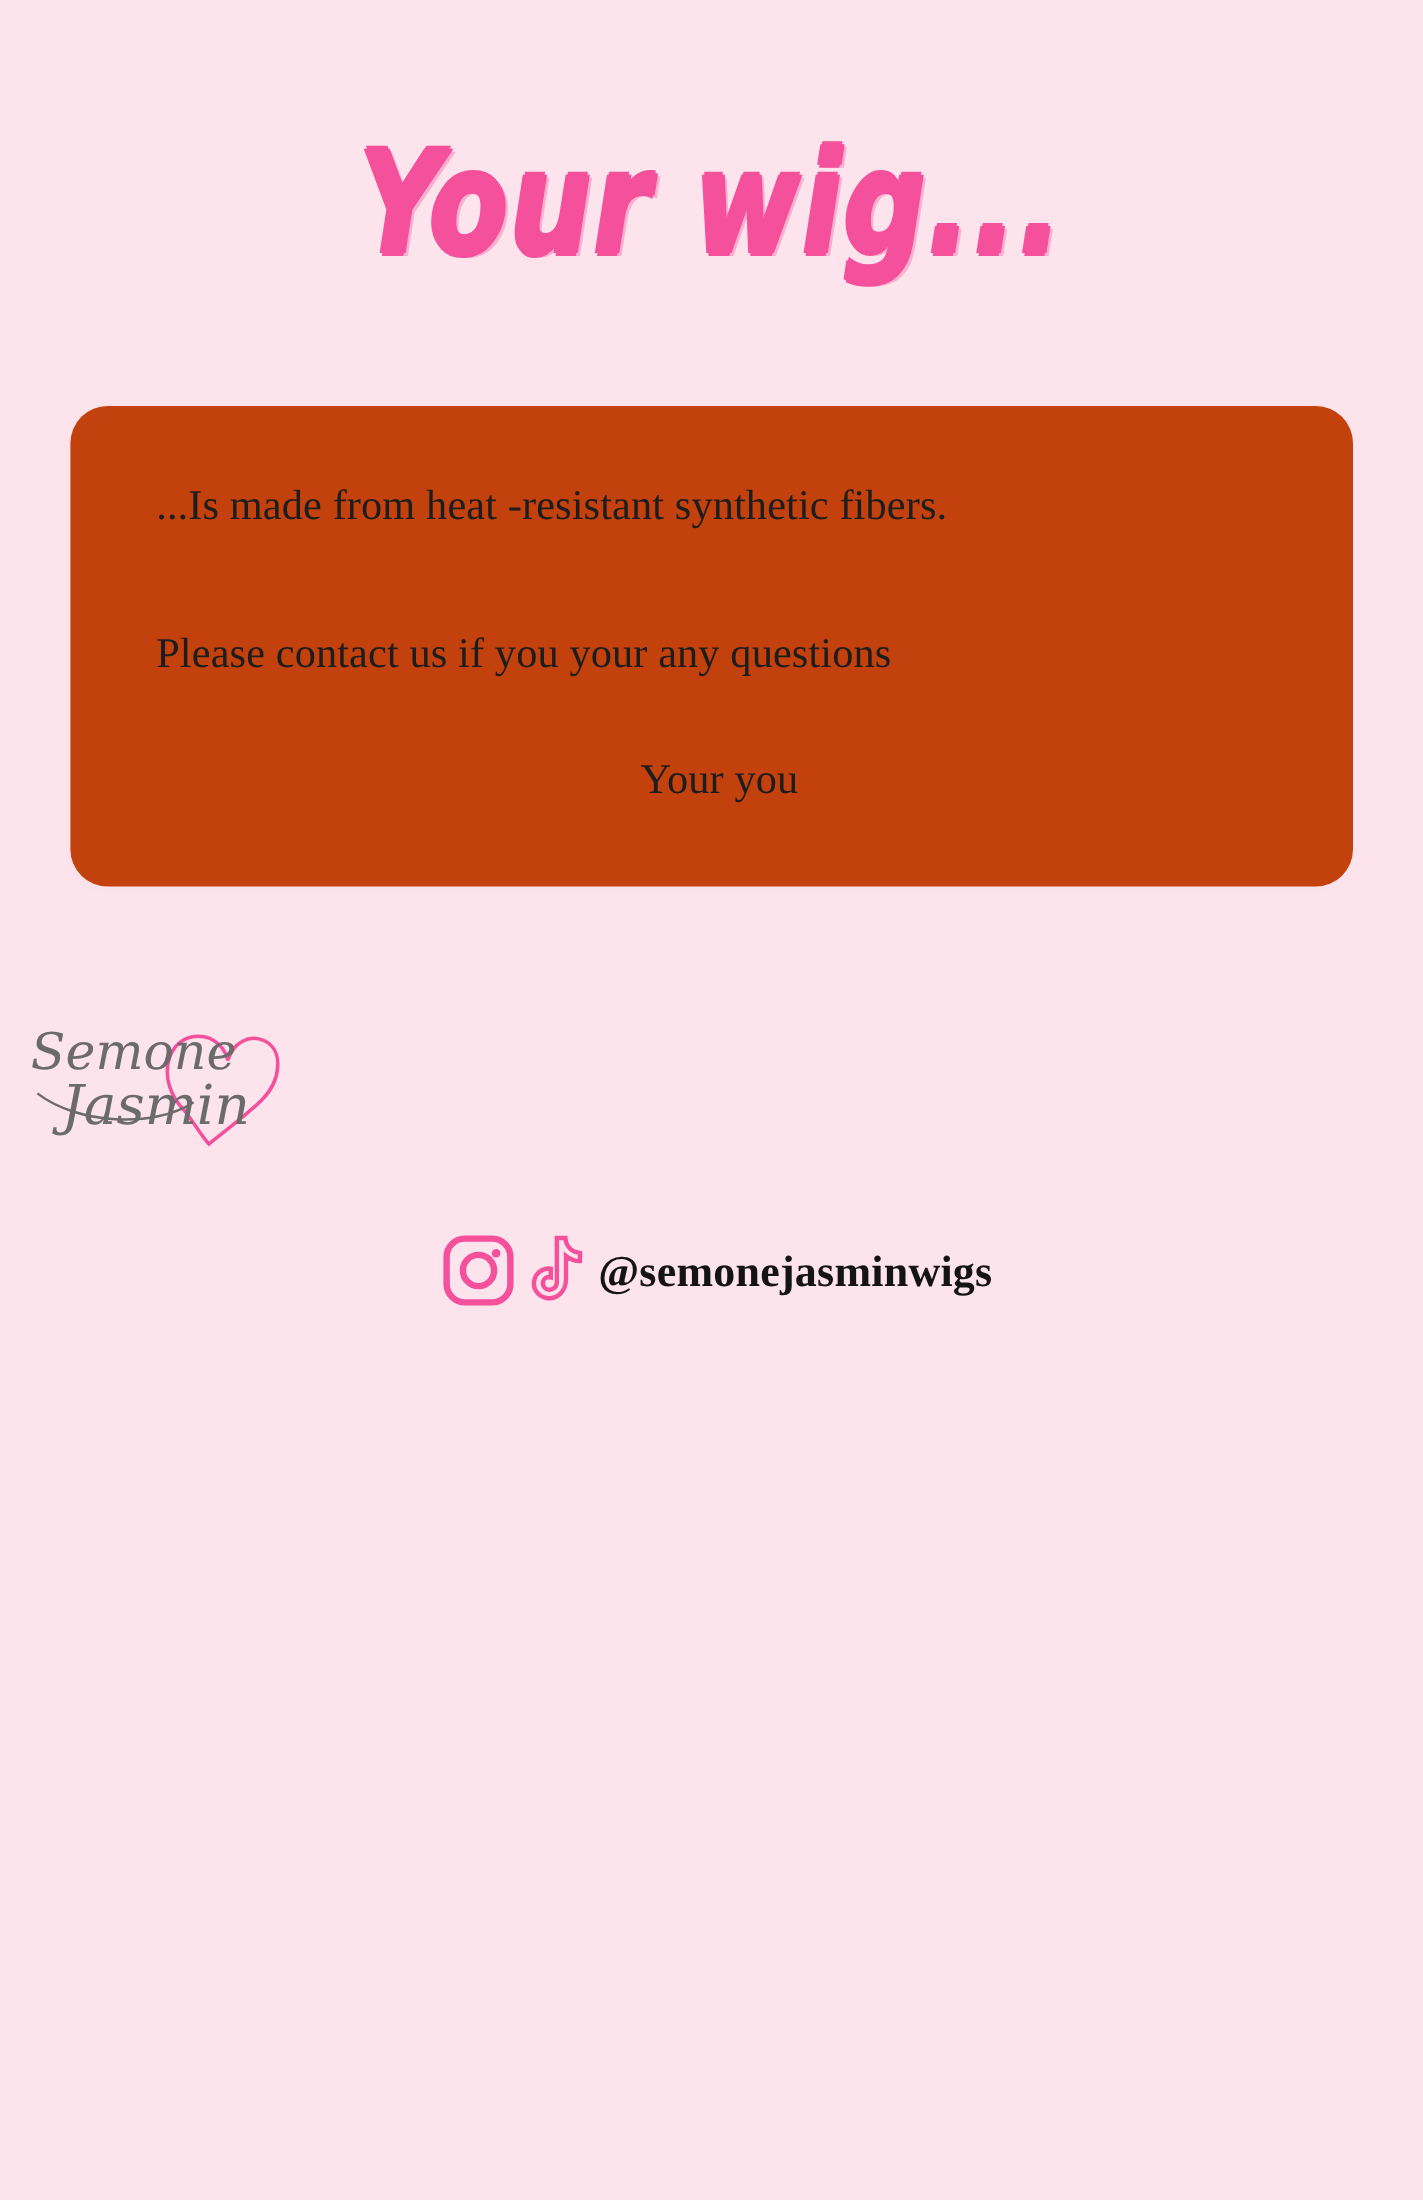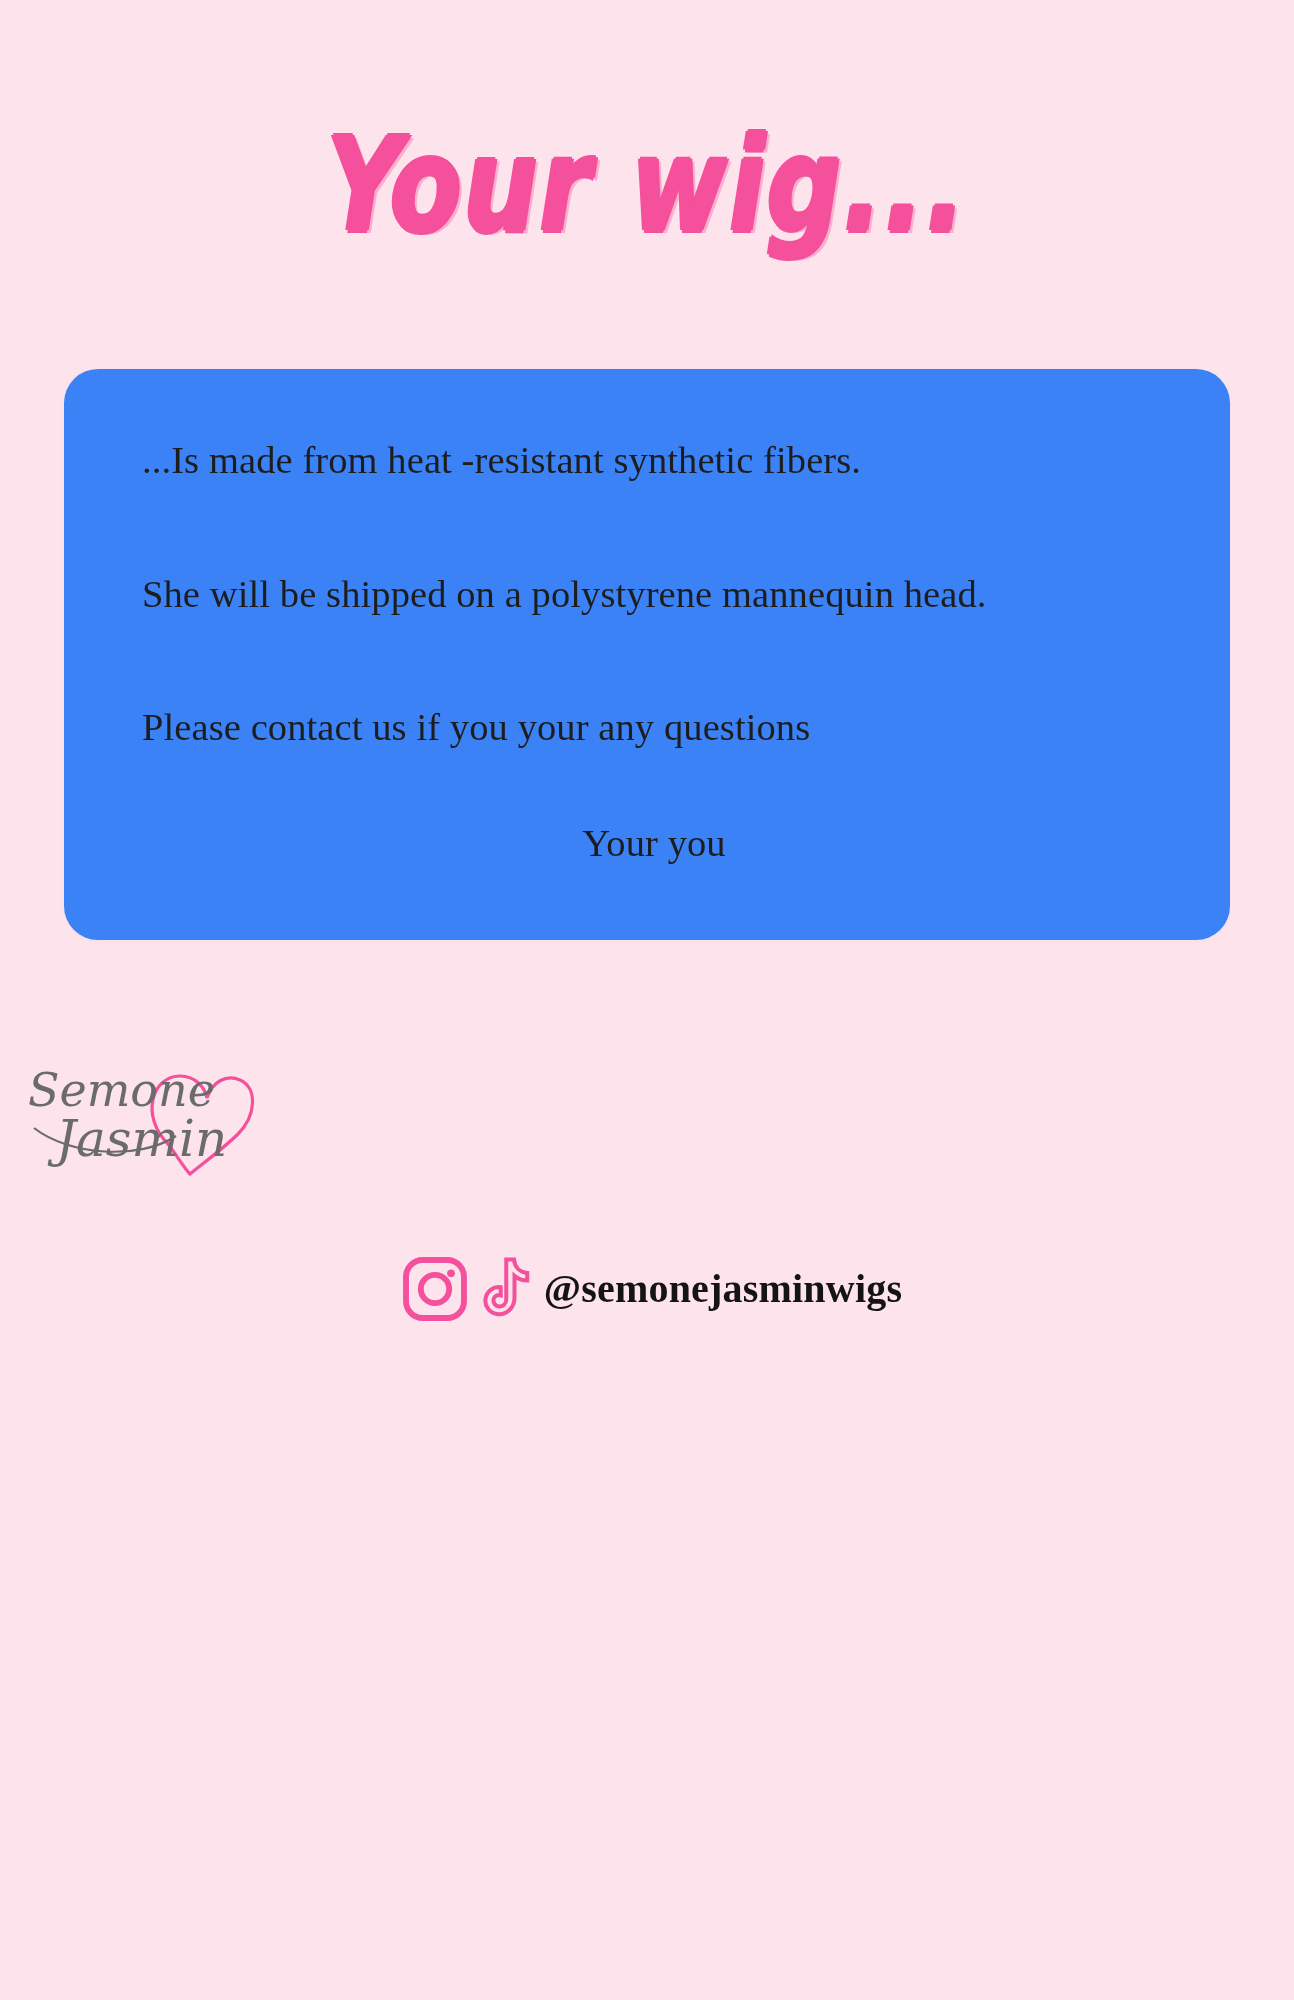--- a/index.html
+++ b/index.html
@@ -44,21 +44,21 @@
       -2px 0 0 #f4509b,
        0 2px 0 #f4509b,
        0 -2px 0 #f4509b,
        4px 2px 0 rgba(244,80,155,0.35);
   }
 
   
   .card {
     margin-top: 145px;
     width: 1166px;
-    background: #3b82f6;
+    background: #c2410c;
     border-radius: 34px;
     padding: 62px 78px 66px 78px;
     box-shadow: 0 2px 10px rgba(0,0,0,0.02);
   }
 
   .card p {
     font-family: "Liberation Serif", serif;
     font-size: 38.5px;
     line-height: 1.55;
     color: #1d1d1d;
@@ -129,21 +129,20 @@
 
 <div class="page">
 
   <h1 class="title">Your wig...</h1>
 
   <div class="card">
 
     <p class="p-lead">...Is made from heat -resistant synthetic fibers.</p>
 
 
-    <p class="p-gap">She will be shipped on a polystyrene mannequin head.</p>
 
     <p class="p-contact">Please contact us if you your any questions</p>
 
     <p class="p-thanks">Your you</p>
   </div>
 
   <div class="signature-wrap">
     <svg class="signature-svg" width="300" height="150" viewBox="0 0 300 150">
 
       <path d="M168 112 C 140 84, 152 44, 180 44 C 196 44, 205 56, 207 66

